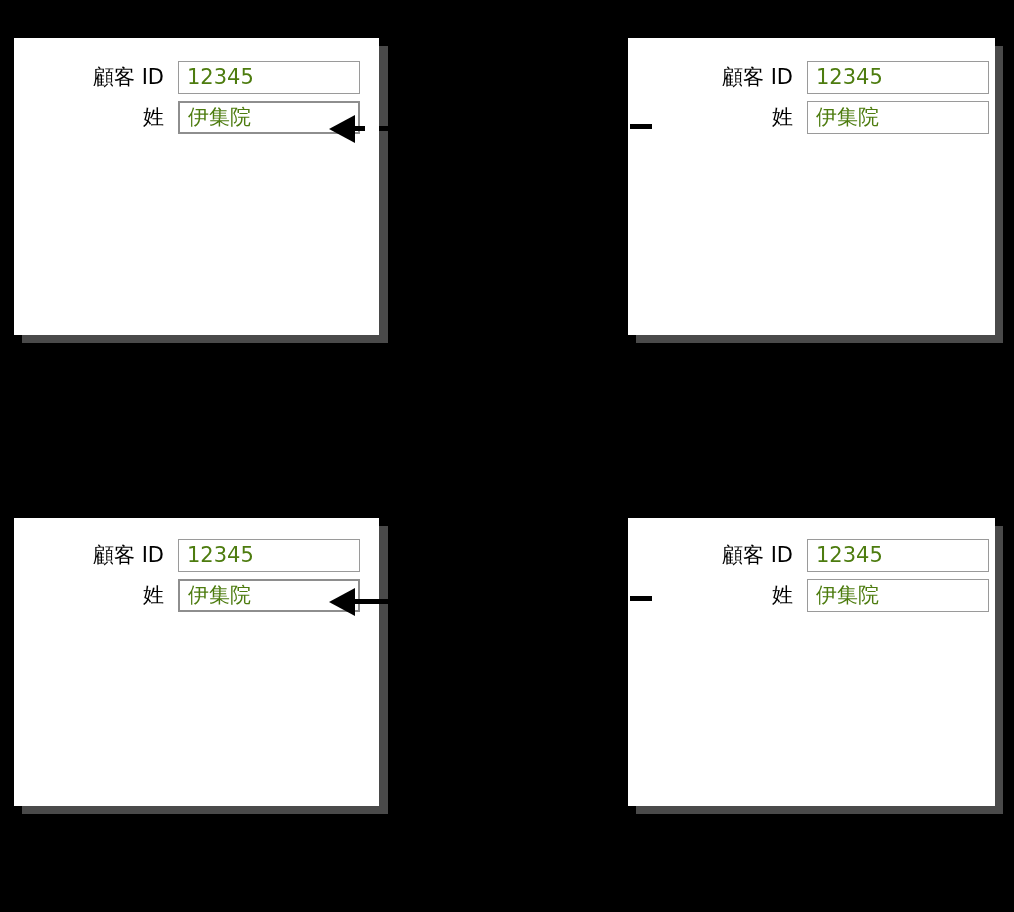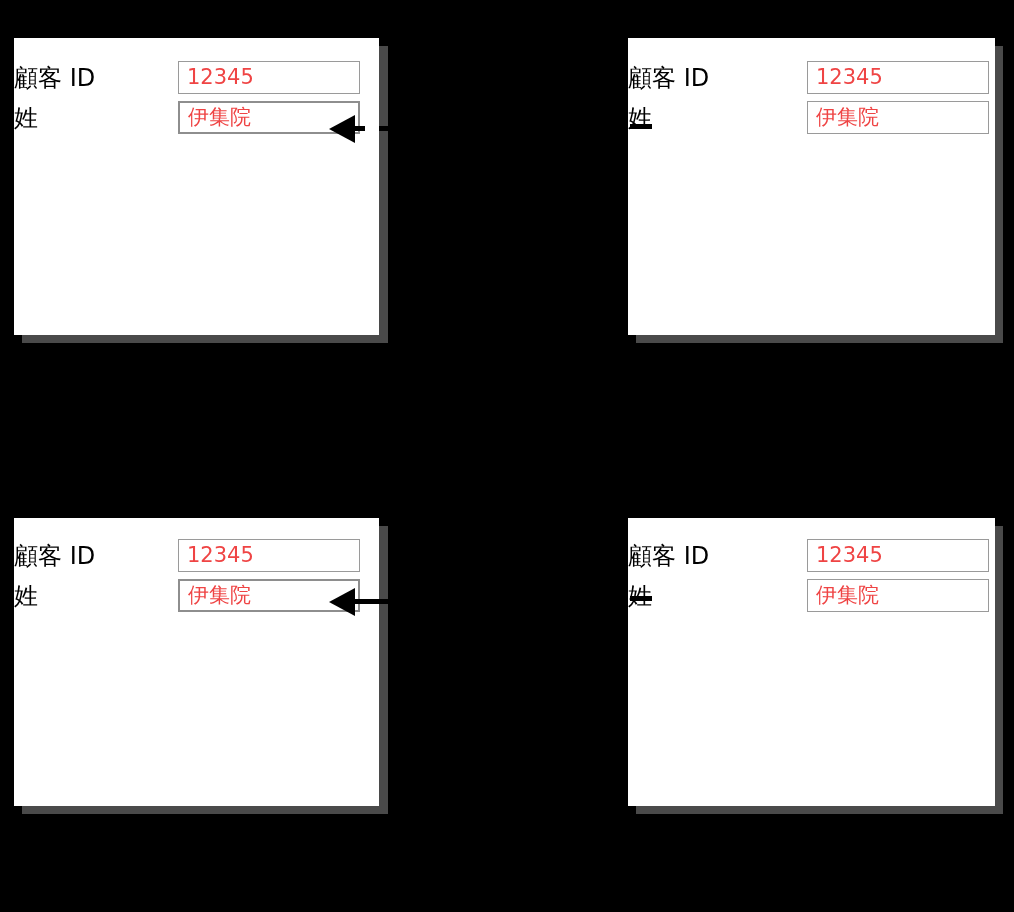--- a/index.html
+++ b/index.html
@@ -29,35 +29,35 @@
   .form {
     position: absolute;
     z-index: 3;
   }
   .form-row {
     display: flex;
     align-items: center;
     margin-bottom: 7px;
   }
   .form-label {
-    text-align: left;
-    font-size: 24px;
+    text-align: right;
+    font-size: 21px;
     line-height: 1;
     color: #000000;
     padding-right: 14px;
     white-space: nowrap;
     font-family: "DejaVu Sans", "Liberation Sans", sans-serif;
   }
   .field {
     box-sizing: border-box;
     background: #ffffff;
     border: 1px solid #9a9a9a;
     font-size: 21px;
     line-height: 1;
-    color: #ef4444;
+    color: #4d7c0f;
     display: flex;
     align-items: center;
     padding-left: 8px;
     position: relative;
     font-family: "DejaVu Sans", "Liberation Sans", sans-serif;
     white-space: nowrap;
   }
   .field.thick {
     border: 2px solid #8e8e8e;
   }

